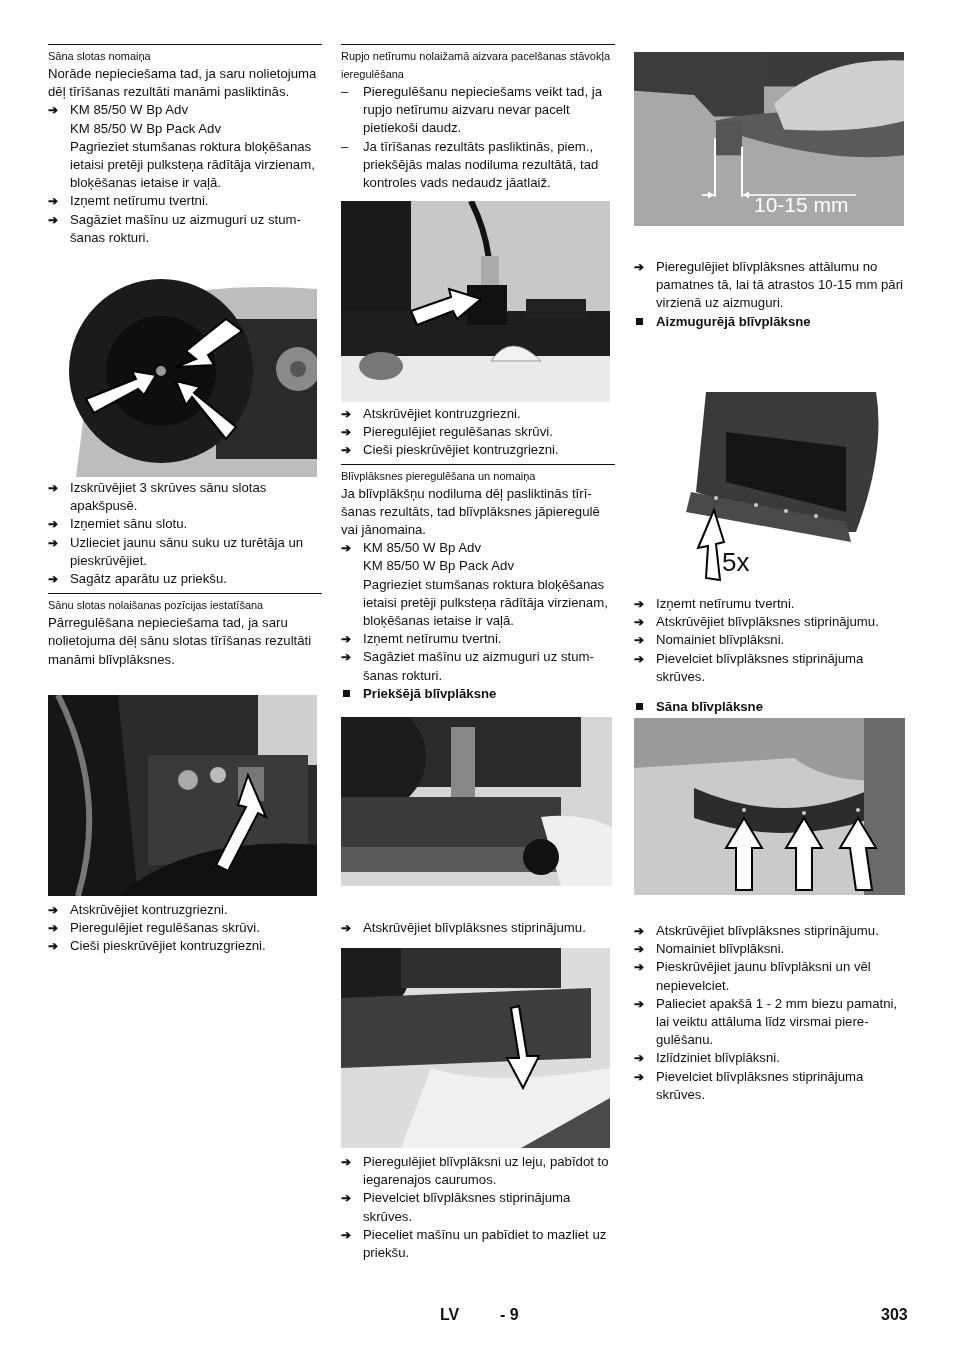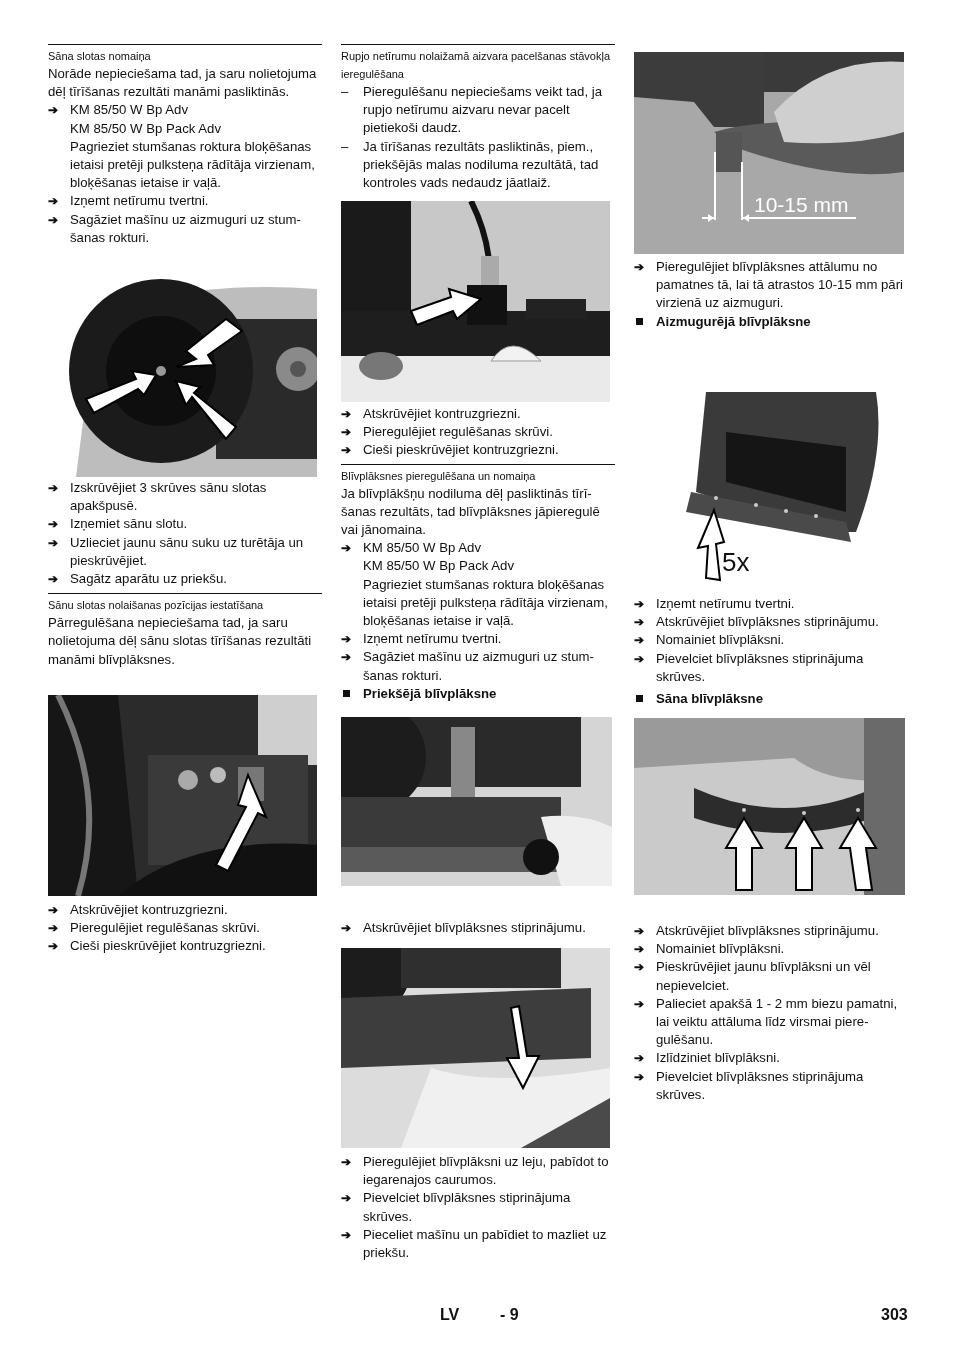--- a/index.html
+++ b/index.html
@@ -153,21 +153,21 @@
     <polygon points="170,60 178,110 166,110 182,140 198,108 186,108 178,58" fill="#fff" stroke="#000" stroke-width="2"></polygon>
   </svg>
 </div>
 
 <div class="col c2" style="top:1153px;">
   <div class="step"><span class="mk">➔</span><span>Pieregulējiet blīvplāksni uz leju, pabīdot to iegarenajos caurumos.</span></div>
   <div class="step"><span class="mk">➔</span><span>Pievelciet blīvplāksnes stiprinājuma skrūves.</span></div>
   <div class="step"><span class="mk">➔</span><span>Pieceliet mašīnu un pabīdiet to mazliet uz priekšu.</span></div>
 </div>
 
-<div class="fig" style="left:634px;top:52px;width:270px;height:202px;background:#a9a9a9;">
+<div class="fig" style="left:634px;top:52px;width:270px;height:174px;background:#a9a9a9;">
   <svg viewBox="0 0 270 202" preserveAspectRatio="none">
     <rect width="270" height="202" fill="#a8a8a8"></rect>
     <rect x="0" y="0" width="270" height="40" fill="#3a3a3a"></rect>
     <polygon points="0,0 130,0 130,75 80,75 60,50 0,45" fill="#3c3c3c"></polygon>
     <path d="M80 80 Q150 60 270 80 L270 120 Q200 130 100 95 Z" fill="#5a5a5a"></path>
     <path d="M140 60 Q190 5 270 10 L270 80 Q220 95 150 90 Z" fill="#cfcfcf"></path>
     <rect x="82" y="80" width="26" height="40" fill="#555"></rect>
     <line x1="81" y1="100" x2="81" y2="168" stroke="#fff" stroke-width="2"></line>
     <line x1="108" y1="110" x2="108" y2="168" stroke="#fff" stroke-width="2"></line>
     <line x1="68" y1="166" x2="80" y2="166" stroke="#fff" stroke-width="2"></line>
@@ -195,21 +195,21 @@
     <polygon points="38,118 48,150 40,152 44,188 30,186 32,154 22,156" fill="#fff" stroke="#000" stroke-width="2"></polygon>
   </svg>
   <div style="position:absolute;left:46px;top:155px;font-size:26px;color:#111;">5x</div>
 </div>
 
 <div class="col c3" style="top:595px;">
   <div class="step"><span class="mk">➔</span><span>Izņemt netīrumu tvertni.</span></div>
   <div class="step"><span class="mk">➔</span><span>Atskrūvējiet blīvplāksnes stiprinājumu.</span></div>
   <div class="step"><span class="mk">➔</span><span>Nomainiet blīvplāksni.</span></div>
   <div class="step"><span class="mk">➔</span><span>Pievelciet blīvplāksnes stiprinājuma skrūves.</span></div>
-  <div class="sq" style="margin-top:4px;"><span class="mk"></span><span>Sāna blīvplāksne</span></div>
+  <div class="sq" style="margin-top:12px;"><span class="mk"></span><span>Sāna blīvplāksne</span></div>
 </div>
 
 <div class="fig" style="left:634px;top:718px;width:271px;height:177px;background:#c9c9c9;">
   <svg viewBox="0 0 271 177" preserveAspectRatio="none">
     <rect width="271" height="177" fill="#cacaca"></rect>
     <path d="M0 0 L271 0 L271 60 Q200 70 160 40 L0 50 Z" fill="#9a9a9a"></path>
     <path d="M60 70 Q150 110 240 70 L240 100 Q150 130 60 100 Z" fill="#2c2c2c"></path>
     <rect x="230" y="0" width="41" height="177" fill="#6a6a6a"></rect>
     <circle cx="110" cy="92" r="2" fill="#ccc"></circle>
       <circle cx="170" cy="95" r="2" fill="#ccc"></circle>

